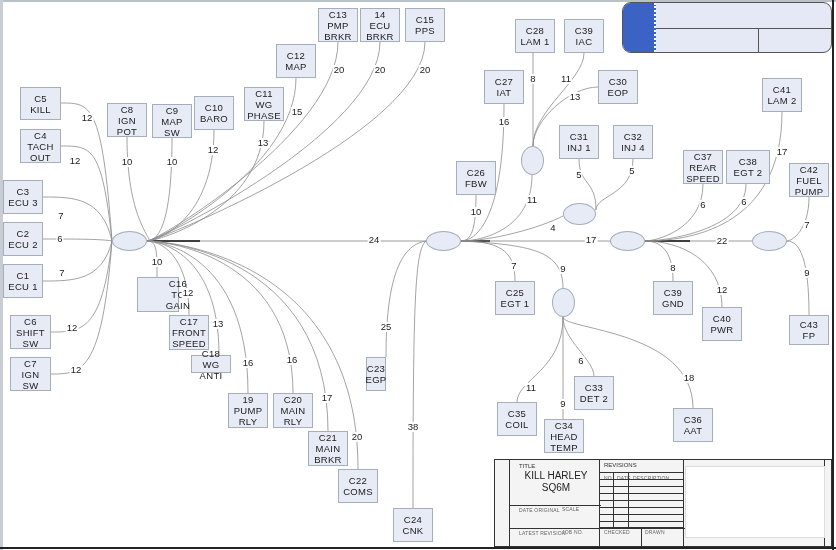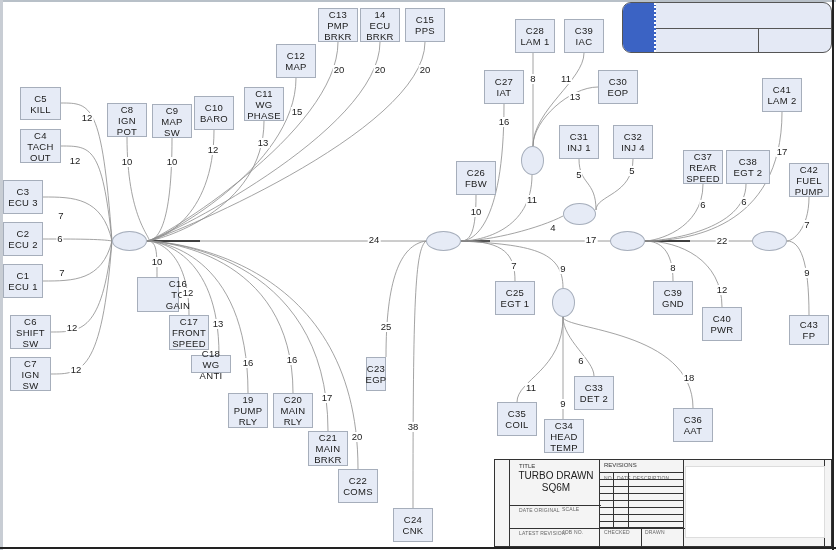--- a/index.html
+++ b/index.html
@@ -275,21 +275,21 @@
 </div>
 
 <div class="tb">
   <div class="tb-line" style="left:14px;top:0;width:1px;height:100%;"></div>
   <div class="tb-line" style="left:188px;top:0;width:1px;height:100%;"></div>
   <div class="tb-line" style="left:329px;top:0;width:1px;height:100%;"></div>
   <div class="tb-line" style="left:104px;top:0;width:1px;height:100%;"></div>
   <div class="tb-line" style="left:14px;top:45px;width:92px;height:1px;"></div>
   <div class="tb-line" style="left:14px;top:68px;width:176px;height:1px;"></div>
   <div class="tb-title-lbl" style="left:24px;top:3px;">TITLE</div>
-  <div class="tb-title" style="left:20px;top:10px;width:82px;">TURBO DRAWN
+  <div class="tb-title" style="left:20px;top:10px;width:82px;">KILL HARLEY
 SQ6M</div>
   <div class="tb-txt" style="left:24px;top:47px;">DATE ORIGINAL</div>
   <div class="tb-txt" style="left:24px;top:70px;">LATEST REVISION</div>
   <div class="tb-logo"></div>
 </div>
 
 <div id="tb-mid" style="position:absolute;left:512px;top:459px;width:172px;height:88px;">
   <div class="tb-txt" style="left:50px;top:47px;">SCALE</div>
   <div class="tb-txt" style="left:50px;top:70px;">JOB NO.</div>
   <div class="tb-title-lbl" style="left:92px;top:3px;">REVISIONS</div>

